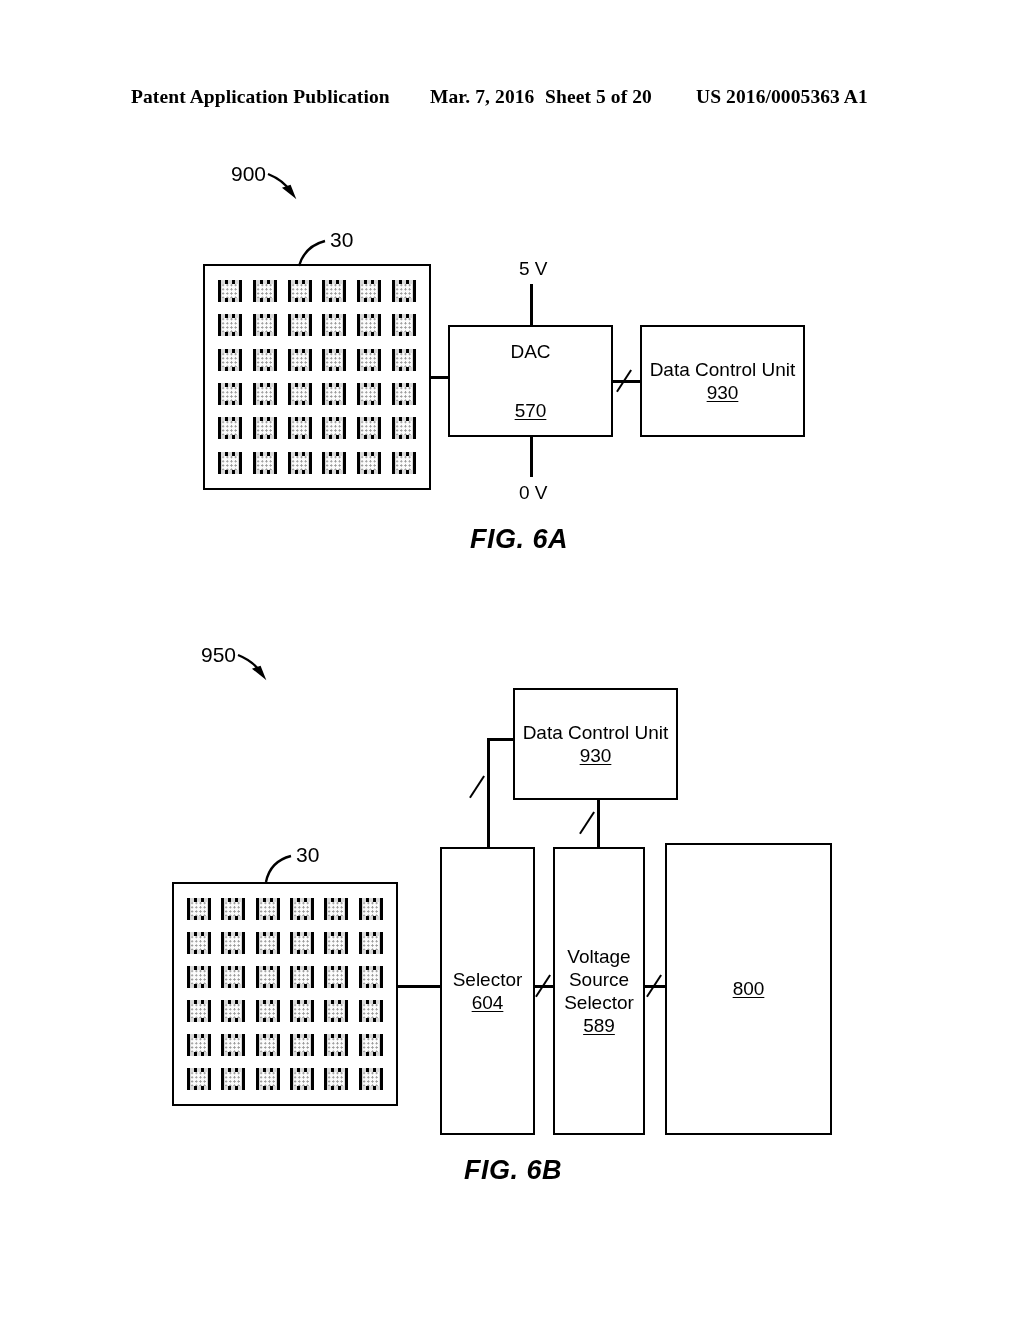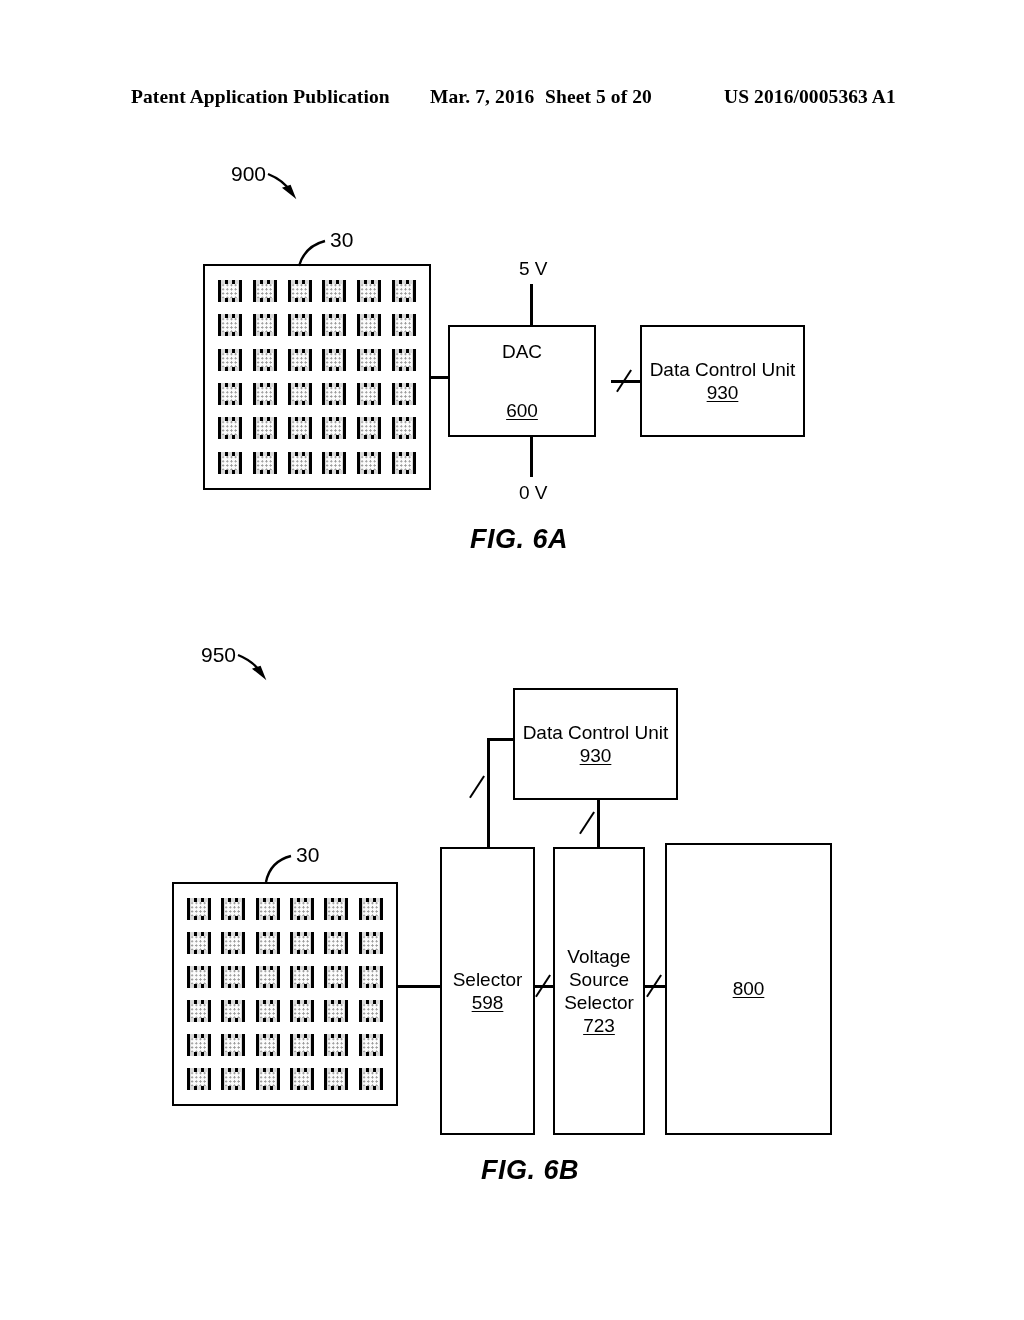--- a/index.html
+++ b/index.html
@@ -27,21 +27,21 @@
     font-family: "Liberation Serif", serif;
     font-weight: bold;
     font-size: 19.5px;
     letter-spacing: 0.1px;
     white-space: nowrap;
   }
   .header span { position: absolute; top: 0; }
   .hd-pub   { left: 131px; }
   .hd-date  { left: 430px; }
   .hd-sheet { left: 545px; font-family: Liberation Serif, serif; }
-  .hd-num   { left: 724px; }
+  .hd-num   { left: 696px; }
 
   
   .fig { position: absolute; left: 0; top: 0; width: 1024px; height: 1320px; }
 
   .box {
     position: absolute;
     box-sizing: border-box;
     border: 2.6px solid #000;
     background: #fff;
     display: flex;
@@ -212,23 +212,23 @@
   </div>
 
   <div class="wire h" style="left:431px; top:376px; width:17px;"></div>
 
   <div class="railtext" style="left:519px; top:258px;">5 V</div>
   <div class="wire v" style="left:530px; top:284px; height:41px;"></div>
 
   <div class="wire v" style="left:530px; top:436px; height:41px;"></div>
   <div class="railtext" style="left:519px; top:482px;">0 V</div>
 
-  <div class="box" style="left:448px; top:325px; width:148px; height:112px;gap:36px;">
+  <div class="box" style="left:448px; top:325px; width:165px; height:112px;gap:36px;">
     <div>DAC</div>
-    <div class="ref">600</div>
+    <div class="ref">570</div>
   </div>
 
   <div class="wire h" style="left:611px; top:380px; width:31px;"></div>
   <div class="slash" style="left:623px; top:368px;"></div>
 
   <div class="box" style="left:640px; top:325px; width:165px; height:112px;">
     <div>Data Control Unit</div>
     <div class="ref">930</div>
   </div>
 
@@ -305,34 +305,34 @@
     <div class="cell" style="width:24px;height:22px;"></div>
     <div class="cell" style="width:24px;height:22px;"></div>
     <div class="cell" style="width:24px;height:22px;"></div>
     <div class="cell" style="width:24px;height:22px;"></div>
   </div>
 
   <div class="wire h" style="left:398px; top:985px; width:44px;"></div>
 
   <div class="box" style="left:440px; top:847px; width:95px; height:288px;">
     <div>Selector</div>
-    <div class="ref">598</div>
+    <div class="ref">604</div>
   </div>
 
   <div class="wire h" style="left:533px; top:985px; width:22px;"></div>
   <div class="slash" style="left:542px; top:973px;"></div>
 
   <div class="box" style="left:553px; top:847px; width:92px; height:288px;">
     <div class="multiline" style="white-space: pre-line;">Voltage
 Source
 Selector</div>
-    <div class="ref">723</div>
+    <div class="ref">589</div>
   </div>
 
   <div class="wire h" style="left:643px; top:985px; width:24px;"></div>
   <div class="slash" style="left:653px; top:973px;"></div>
 
   <div class="box" style="left:665px; top:843px; width:167px; height:292px;">
     <div class="ref">800</div>
   </div>
 
-  <div class="caption" style="left:481px; top:1155px;">FIG. 6B</div>
+  <div class="caption" style="left:464px; top:1155px;">FIG. 6B</div>
 </div>
 
 </body></html>

